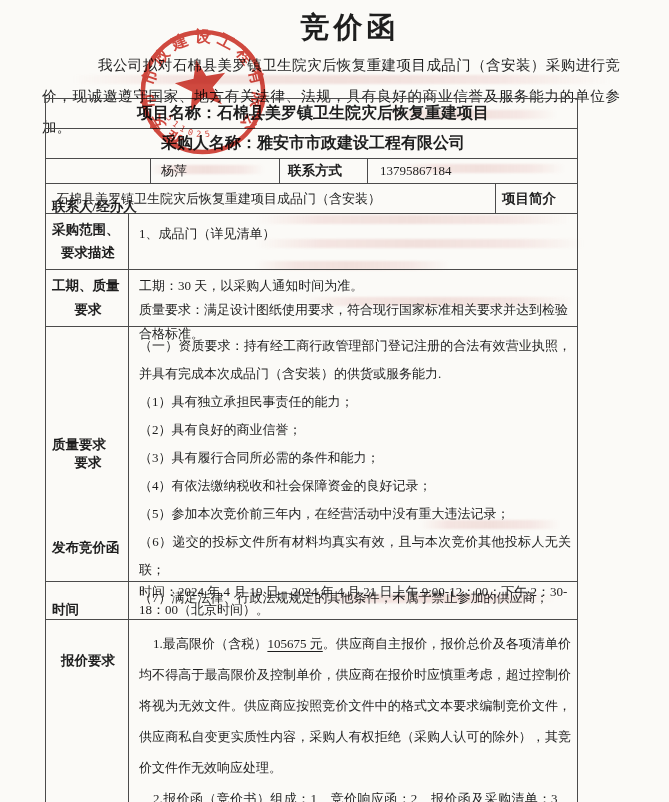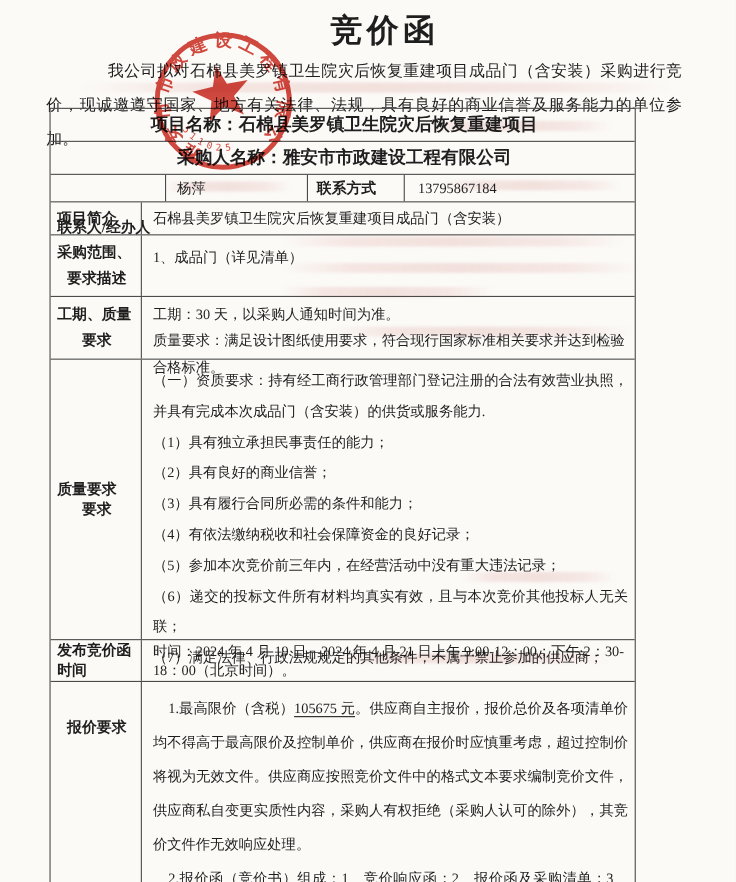--- a/index.html
+++ b/index.html
@@ -38,21 +38,21 @@
   .h57{height:57px;} .h255{height:255px;} .h38{height:38px;} .h184{height:184px;}
   .c104{width:104px; font-weight:bold; font-size:13.5px; padding-left:6px;margin-top:48px;}
   .c129{width:129px; padding-left:10px;}
   .c88{width:88px; font-weight:bold; font-size:13.5px; padding-left:8px;}
   .cflex{flex:1; padding-left:12px; font-family:"Liberation Serif","DejaVu Serif",serif;}
   .two-line{justify-content:space-around; padding-top:4px; padding-bottom:4px;}
   .dur .line{line-height:24px;}
   .qual-val{justify-content:flex-start; padding-top:5px;}
   .qline{line-height:28px; text-align:justify;}
   .time-val{line-height:18.5px; padding-top:1px;}
-  .lab-tight{line-height:18px; justify-content:space-between;}
+  .lab-tight{line-height:18px; justify-content:flex-end;gap:44px;}
   .quote-lab{justify-content:flex-start; padding-top:32px; text-align:center;}
   .quote-val{justify-content:flex-start; padding-top:8px;}
   .quote-val p{margin:0; line-height:31px; text-indent:14px; text-align:justify;}
   .price-underline{text-decoration:underline; text-underline-offset:3px;}
   
   .seal{
     position:absolute; left:133px; top:22px;
     transform:rotate(-12deg);
     mix-blend-mode:multiply; opacity:0.92;
     pointer-events:none;
@@ -111,22 +111,22 @@
     </div>
 
     <div class="row h25">
       <div class="cell c104">联系人/经办人</div>
       <div class="cell c129">杨萍</div>
       <div class="cell c88">联系方式</div>
       <div class="cell cflex">13795867184</div>
     </div>
 
     <div class="row h30">
+      <div class="cell val">石棉县美罗镇卫生院灾后恢复重建项目成品门（含安装）</div>
       <div class="cell lab">项目简介</div>
-      <div class="cell val">石棉县美罗镇卫生院灾后恢复重建项目成品门（含安装）</div>
     </div>
 
     <div class="row h56">
       <div class="cell lab two-line">
         <div>采购范围、</div>
         <div class="l2">要求描述</div>
       </div>
       <div class="cell val">
         <div style="margin-top:-16px;">1、成品门（详见清单）</div>
       </div>

